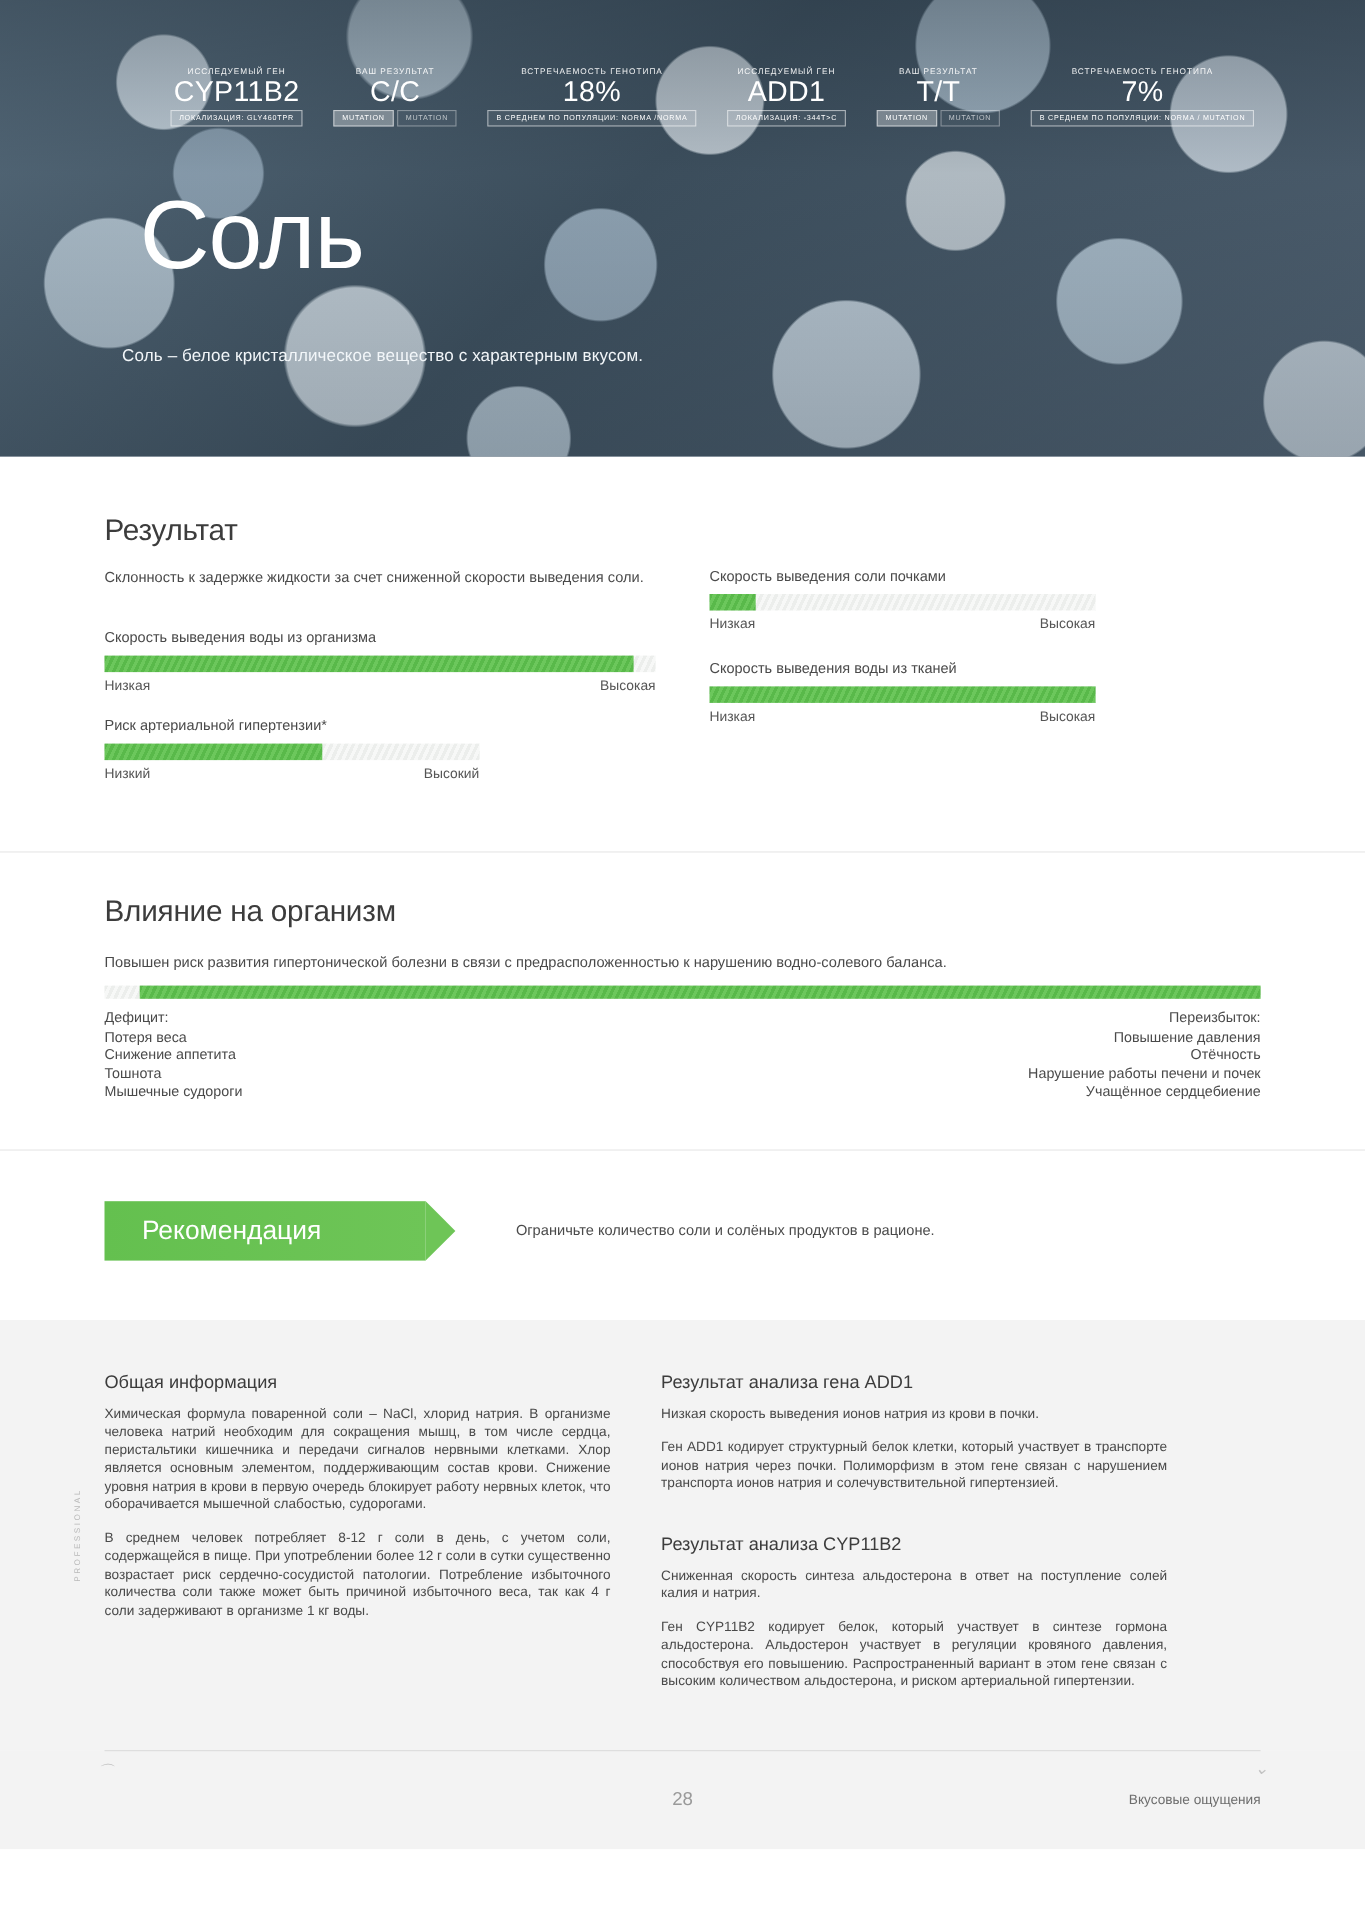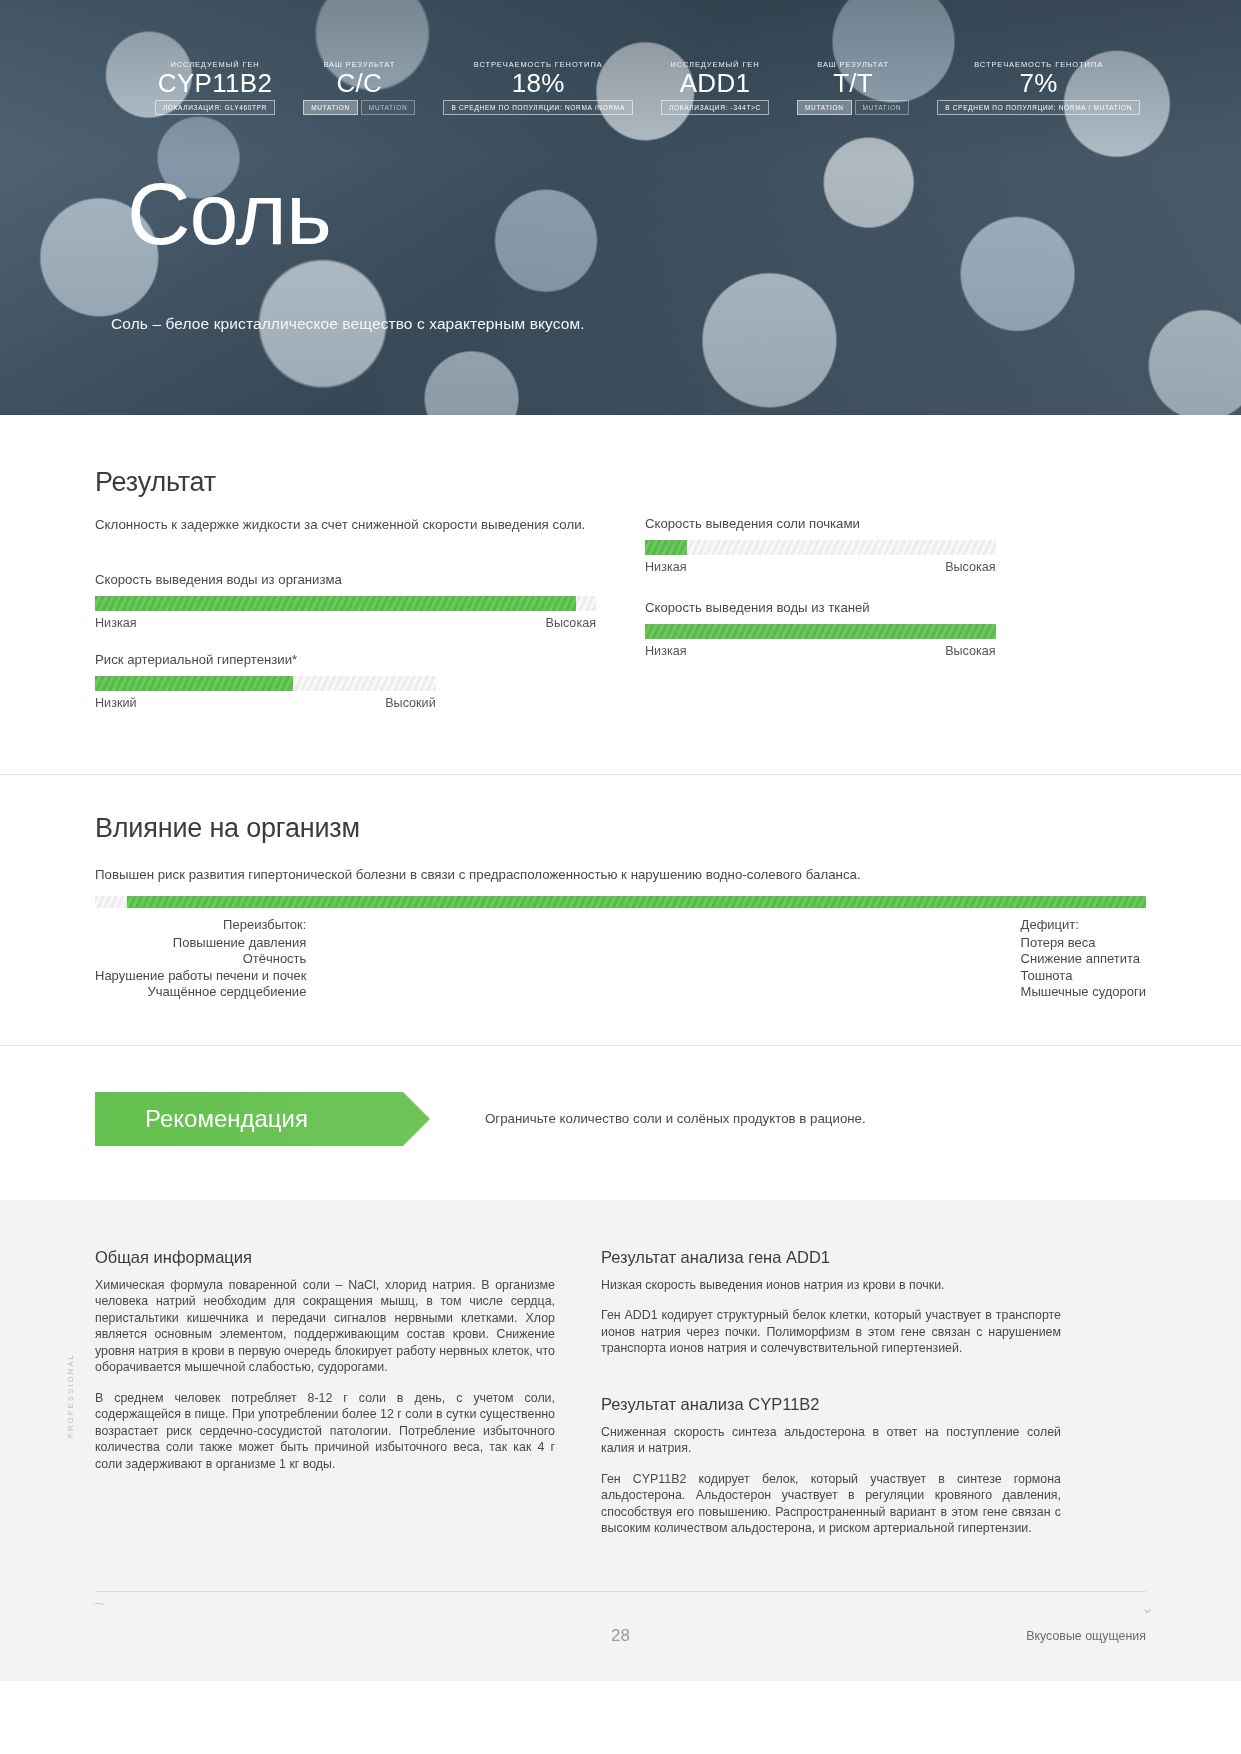--- a/index.html
+++ b/index.html
@@ -125,21 +125,21 @@
   .infl-col{font-size:13px;line-height:16.5px;color:#4a4a4a;}
   .infl-col.right{text-align:right;}
   .infl-col .head{margin-bottom:1px;}
 
   
   .rec-wrap{display:flex;align-items:center;padding:0 95px;}
   .rec-badge{
     position:relative;
     background:linear-gradient(90deg,#64c04f 0%,#6ec557 100%);
     color:#fff;font-size:24px;font-weight:400;
-    padding:13px 46px 13px 50px;
+    padding:13px 46px 13px 34px;
     width:212px;
   }
   .rec-badge:after{
     content:"";position:absolute;right:-27px;top:0;
     border-top:27px solid transparent;
     border-bottom:27px solid transparent;
     border-left:27px solid #6ec557;
   }
   .rec-text{font-size:13.3px;color:#4a4a4a;margin-left:82px;}
 
@@ -289,34 +289,34 @@
 
   <div class="section" style="padding-top:38px;padding-bottom:44px;">
     <h2 class="sec-title" style="margin-bottom:22px;">Влияние на организм</h2>
     <p class="lead">Повышен риск развития гипертонической болезни в связи с предрасположенностью к нарушению водно-солевого баланса.</p>
 
     <div class="influence-bar">
       <div class="fill" style="width:97%"></div>
     </div>
 
     <div class="infl-cols">
+      <div class="infl-col">
+        <div class="head">Дефицит:</div>
+        <div>Потеря веса</div>
+        <div>Снижение аппетита</div>
+        <div>Тошнота</div>
+        <div>Мышечные судороги</div>
+      </div>
       <div class="infl-col right">
         <div class="head">Переизбыток:</div>
         <div>Повышение давления</div>
         <div>Отёчность</div>
         <div>Нарушение работы печени и почек</div>
         <div>Учащённое сердцебиение</div>
       </div>
-      <div class="infl-col">
-        <div class="head">Дефицит:</div>
-        <div>Потеря веса</div>
-        <div>Снижение аппетита</div>
-        <div>Тошнота</div>
-        <div>Мышечные судороги</div>
-      </div>
     </div>
   </div>
 
   <hr class="hr">
 
   <div class="rec-wrap" style="padding-top:46px;padding-bottom:54px;">
     <div class="rec-badge">Рекомендация</div>
     <div class="rec-text">Ограничьте количество соли и солёных продуктов в рационе.</div>
   </div>
 

